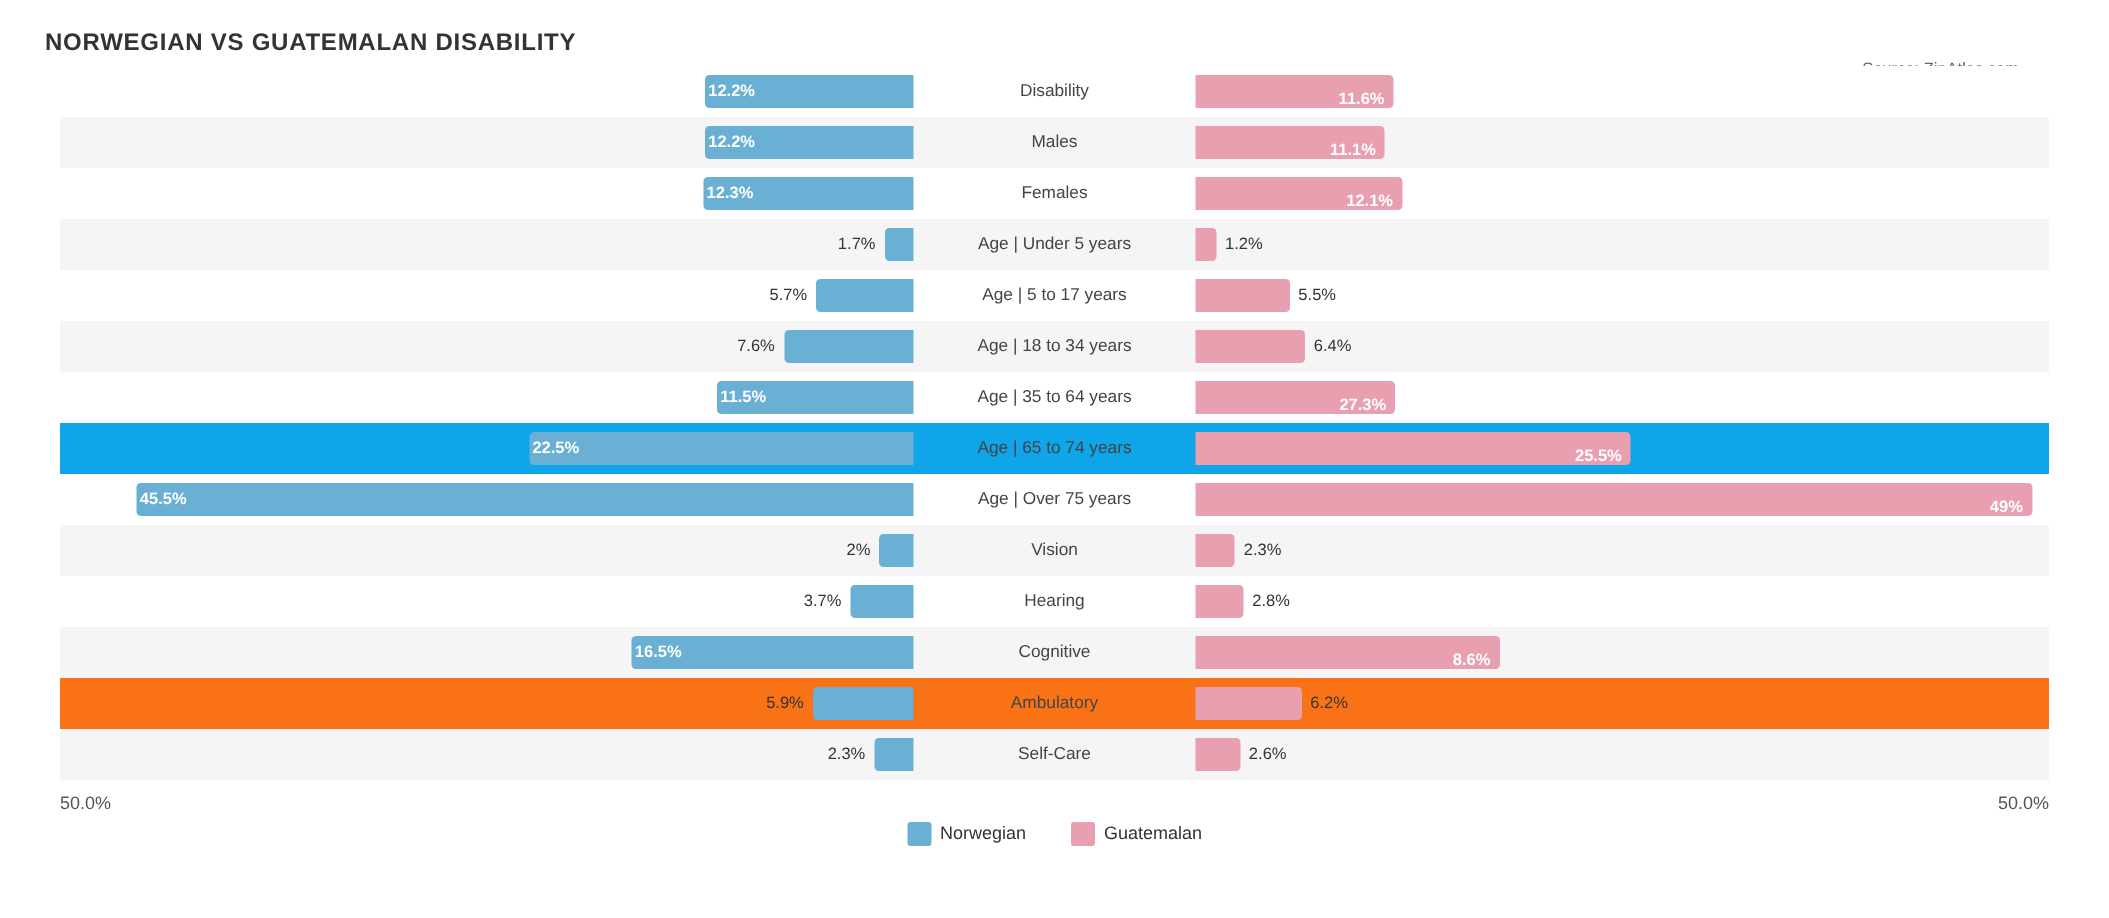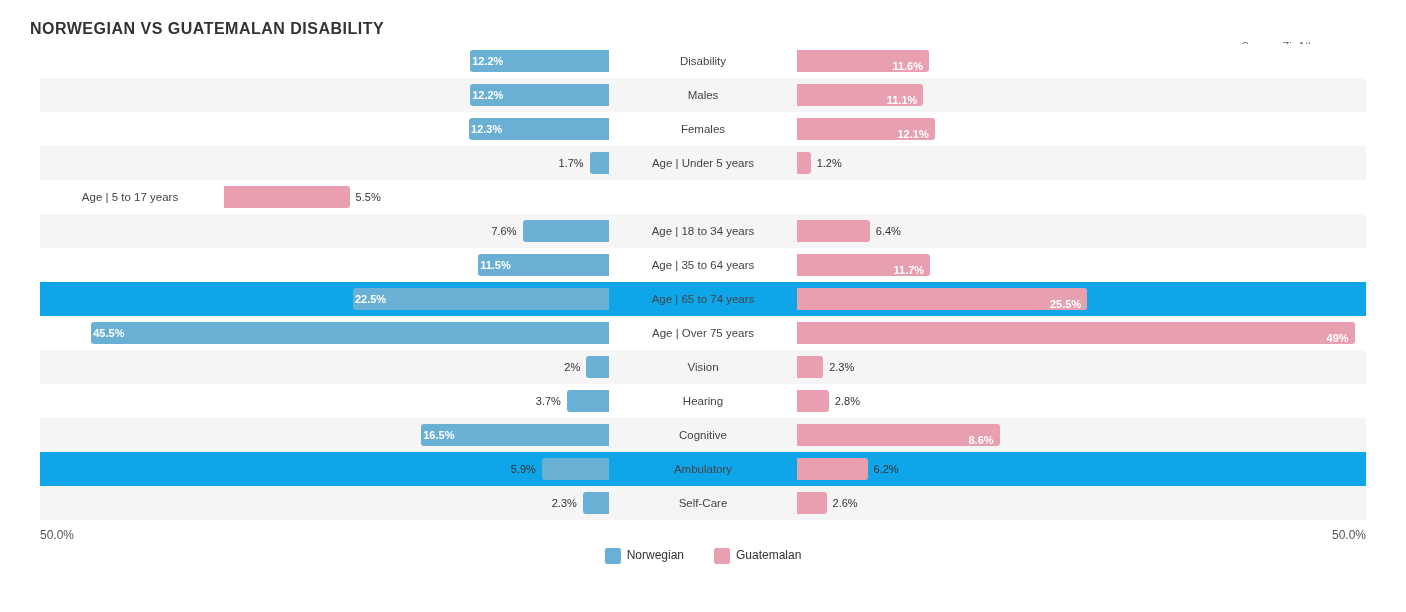--- a/index.html
+++ b/index.html
@@ -215,20 +215,26 @@
     <div class="label-section">Age | Under 5 years</div>
 
     <div class="right-section">
       <div class="bar-pink" style="width:2.4%;">
         
       </div>
       <span class="bar-label-right">1.2%</span>
     </div>
   </div>
       <div class="bar-row" style="background: rgb(255, 255, 255);">
+    <div class="left-section">
+      <span class="bar-label-left">5.7%</span>
+      <div class="bar-blue" style="width:11.4%;">
+        
+      </div>
+    </div>
 
     <div class="label-section">Age | 5 to 17 years</div>
 
     <div class="right-section">
       <div class="bar-pink" style="width:11%;">
         
       </div>
       <span class="bar-label-right">5.5%</span>
     </div>
   </div>
@@ -254,21 +260,21 @@
 
       <div class="bar-blue" style="width:23%;">
         <span class="bar-label-inside-left">11.5%</span>
       </div>
     </div>
 
     <div class="label-section">Age | 35 to 64 years</div>
 
     <div class="right-section">
       <div class="bar-pink" style="width:23.4%;">
-        <span class="bar-label-inside-right">11.7%</span>
+        <span class="bar-label-inside-right">27.3%</span>
       </div>
 
     </div>
   </div>
       <div class="bar-row" style="background: #0ea5e9;">
     <div class="left-section">
 
       <div class="bar-blue" style="width:45%;">
         <span class="bar-label-inside-left">22.5%</span>
       </div>
@@ -344,21 +350,21 @@
 
     <div class="label-section">Cognitive</div>
 
     <div class="right-section">
       <div class="bar-pink" style="width:35.6%;">
         <span class="bar-label-inside-right">8.6%</span>
       </div>
 
     </div>
   </div>
-      <div class="bar-row" style="background: #0ea5e9;">
+      <div class="bar-row" style="background: #f97316;">
     <div class="left-section">
       <span class="bar-label-left">5.9%</span>
       <div class="bar-blue" style="width:11.8%;">
         
       </div>
     </div>
 
     <div class="label-section">Ambulatory</div>
 
     <div class="right-section">

